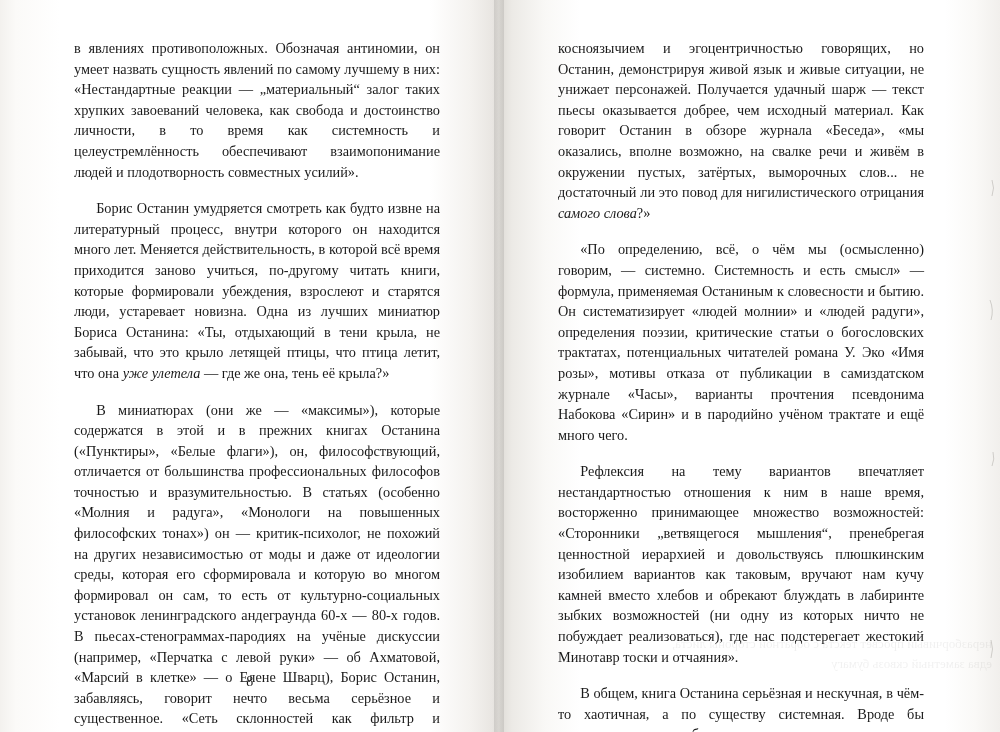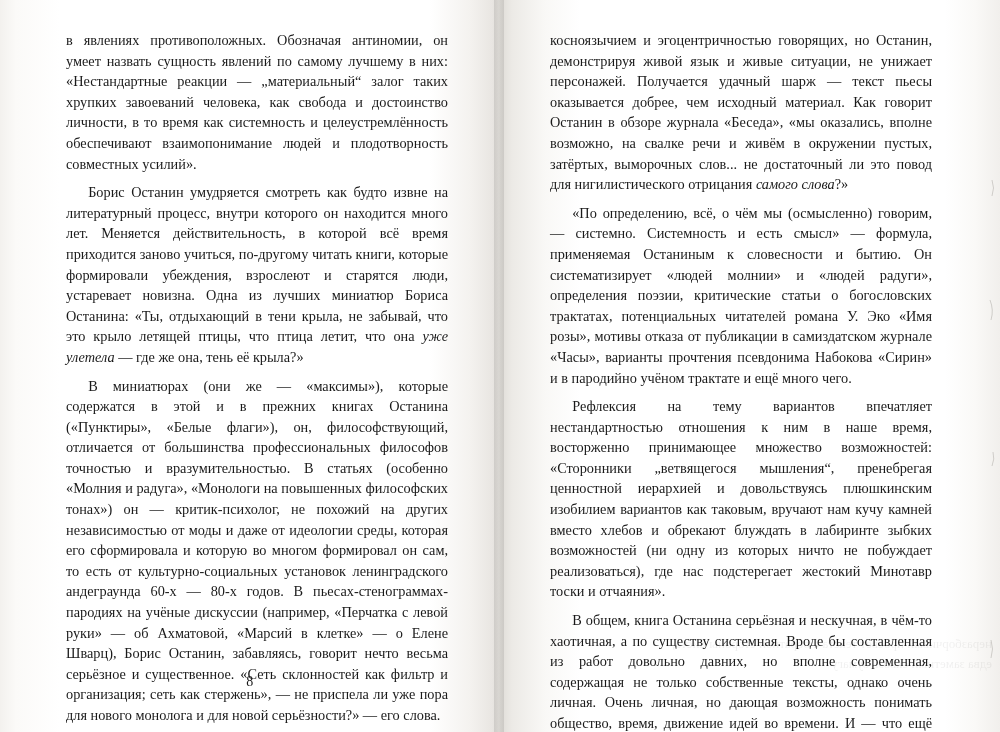--- a/index.html
+++ b/index.html
@@ -54,21 +54,21 @@
     padding: 22px 60px 12px 42px;
   }
   .col {
     font-size: 14.3px;
     line-height: 20.6px;
     text-align: justify;
     text-justify: inter-word;
     hyphens: manual;
   }
   .col p {
-    margin: 8px;
+    margin: 16px;
     text-indent: 1.55em;
   }
   .col p.noindent {
     text-indent: 0;
   }
   .folio {
     position: absolute;
     left: 0;
     width: 500px;
     bottom: 42px;

